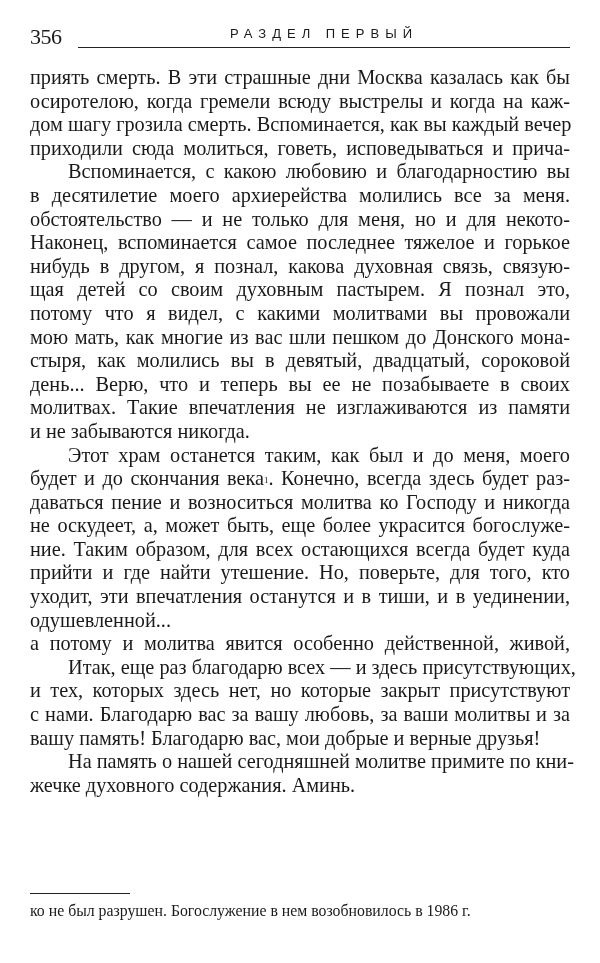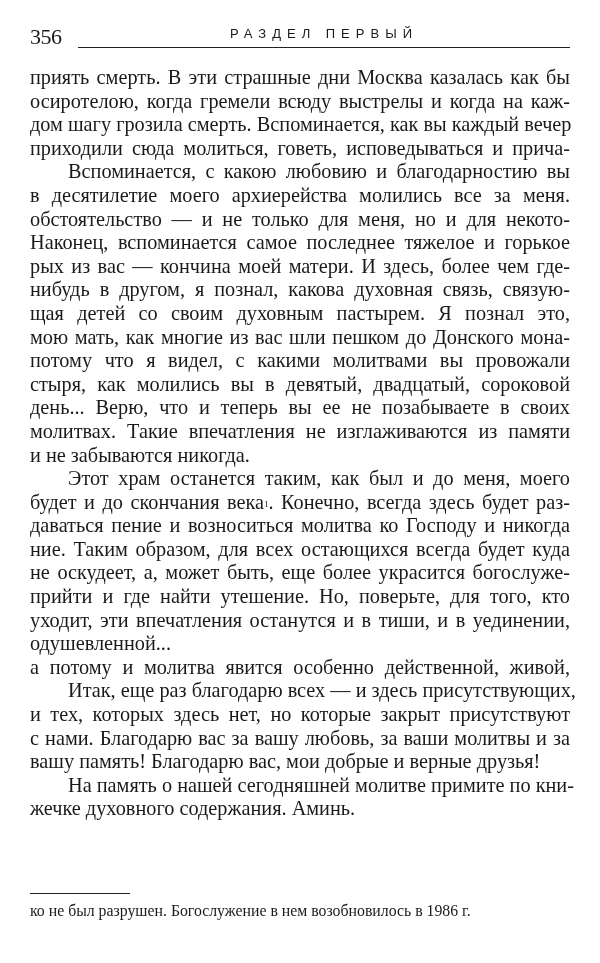--- a/index.html
+++ b/index.html
@@ -33,36 +33,35 @@
       <span class="line">приять смерть. В эти страшные дни Москва казалась как бы</span>
       <span class="line">осиротелою, когда гремели всюду выстрелы и когда на каж-</span>
       <span class="line">дом шагу грозила смерть. Вспоминается, как вы каждый вечер</span>
       <span class="line">приходили сюда молиться, говеть, исповедываться и прича-</span>
     </div>
     <div>
       <span class="line indent">Вспоминается, с какою любовию и благодарностию вы</span>
       <span class="line">в десятилетие моего архиерейства молились все за меня.</span>
       <span class="line">обстоятельство — и не только для меня, но и для некото-</span>
       <span class="line">Наконец, вспоминается самое последнее тяжелое и горькое</span>
-      <span class="line">рых из вас — кончина моей матери. И здесь, более чем где-</span>
       <span class="line">нибудь в другом, я познал, какова духовная связь, связую-</span>
       <span class="line">щая детей со своим духовным пастырем. Я познал это,</span>
+      <span class="line">потому что я видел, с какими молитвами вы провожали</span>
       <span class="line">мою мать, как многие из вас шли пешком до Донского мона-</span>
-      <span class="line">потому что я видел, с какими молитвами вы провожали</span>
       <span class="line">стыря, как молились вы в девятый, двадцатый, сороковой</span>
       <span class="line">день... Верю, что и теперь вы ее не позабываете в своих</span>
       <span class="line">молитвах. Такие впечатления не изглаживаются из памяти</span>
       <span class="line last">и не забываются никогда.</span>
     </div>
     <div>
       <span class="line indent">Этот храм останется таким, как был и до меня, моего</span>
       <span class="line">будет и до скончания века<sup>1</sup>. Конечно, всегда здесь будет раз-</span>
       <span class="line">даваться пение и возноситься молитва ко Господу и никогда</span>
+      <span class="line">не оскудеет, а, может быть, еще более украсится богослуже-</span>
       <span class="line">ние. Таким образом, для всех остающихся всегда будет куда</span>
-      <span class="line">не оскудеет, а, может быть, еще более украсится богослуже-</span>
       <span class="line">прийти и где найти утешение. Но, поверьте, для того, кто</span>
       <span class="line">уходит, эти впечатления останутся и в тиши, и в уединении,</span>
       <span class="line last">одушевленной...</span>
       <span class="line">а потому и молитва явится особенно действенной, живой,</span>
     </div>
     <div>
       <span class="line indent">Итак, еще раз благодарю всех — и здесь присутствующих,</span>
       <span class="line">и тех, которых здесь нет, но которые закрыт присутствуют</span>
       <span class="line">с нами. Благодарю вас за вашу любовь, за ваши молитвы и за</span>
       <span class="line last">вашу память! Благодарю вас, мои добрые и верные друзья!</span>

